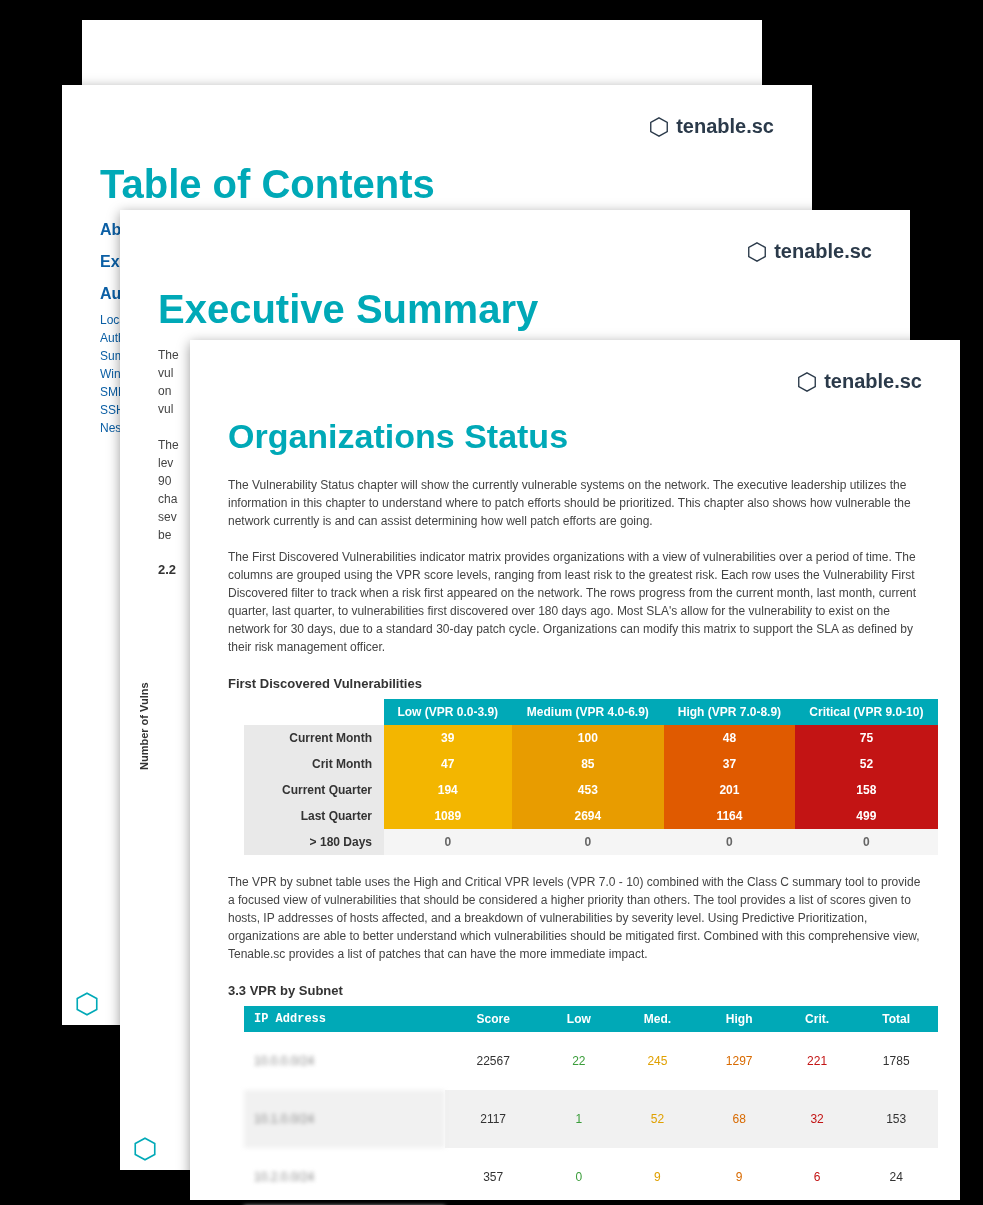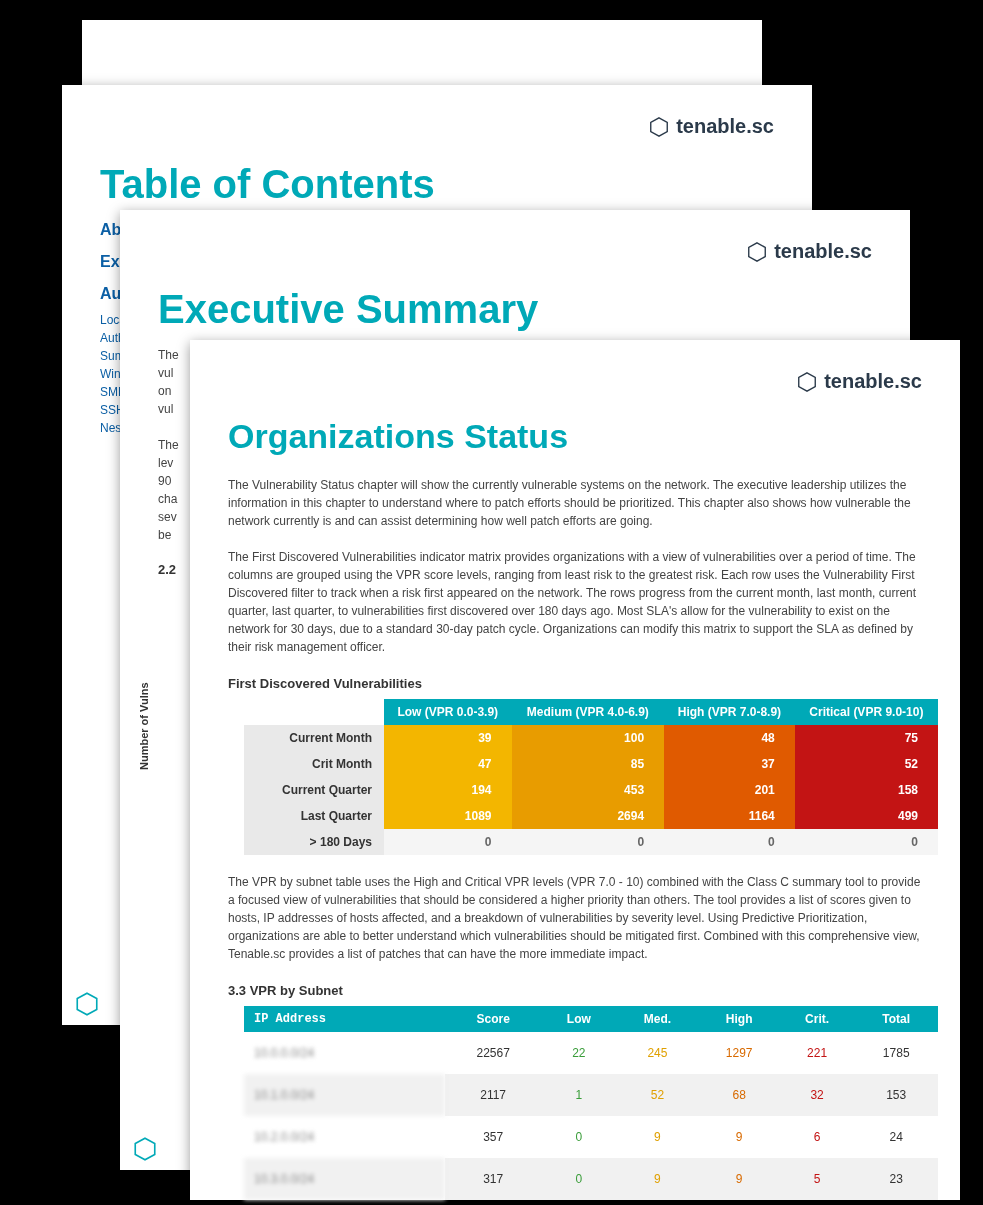--- a/index.html
+++ b/index.html
@@ -64,29 +64,29 @@
   table { width:100%; border-collapse: collapse; font-size:12px;margin-left:16px; }
   thead th {
     background:#00a9b7; color:#fff; font-weight:700;
     padding:6px 4px; text-align:center;
   }
   .matrix thead th:first-child { background:#fff; }
   .matrix tbody th {
     background:#e9e9e9; color:#333; font-weight:700;
     padding:6px 12px; text-align:right; width:140px;
   }
-  .matrix tbody td { text-align:right; padding:6px 20px; color:#fff; font-weight:600; }
+  .matrix tbody td { text-align:center; padding:6px 20px; color:#fff; font-weight:600; }
   .cell-low  { background:#f3b600; }
   .cell-med  { background:#e89c00; }
   .cell-high { background:#e05a00; }
   .cell-crit { background:#c31414; }
   .cell-zero { background:#f5f5f5; color:#666 !important; font-weight:400; }
 
   .subnet tbody tr:nth-child(even) td { background:#f1f1f1; }
-  .subnet tbody td { padding:14px 4px; text-align:center; color:#333; }
+  .subnet tbody td { padding:22px 4px; text-align:center; color:#333; }
   .subnet tbody td.ip {
     text-align:left; padding-left:10px;
     color:#888; filter: blur(2px);
   }
   .c-low { color:#3a9d3a !important; }
   .c-med { color:#e0a000 !important; }
   .c-high{ color:#d86a00 !important; }
   .c-crit{ color:#c31414 !important; }
   .subnet thead th:first-child { text-align:left; padding-left:10px;font-family:Liberation Mono, monospace; }
 

